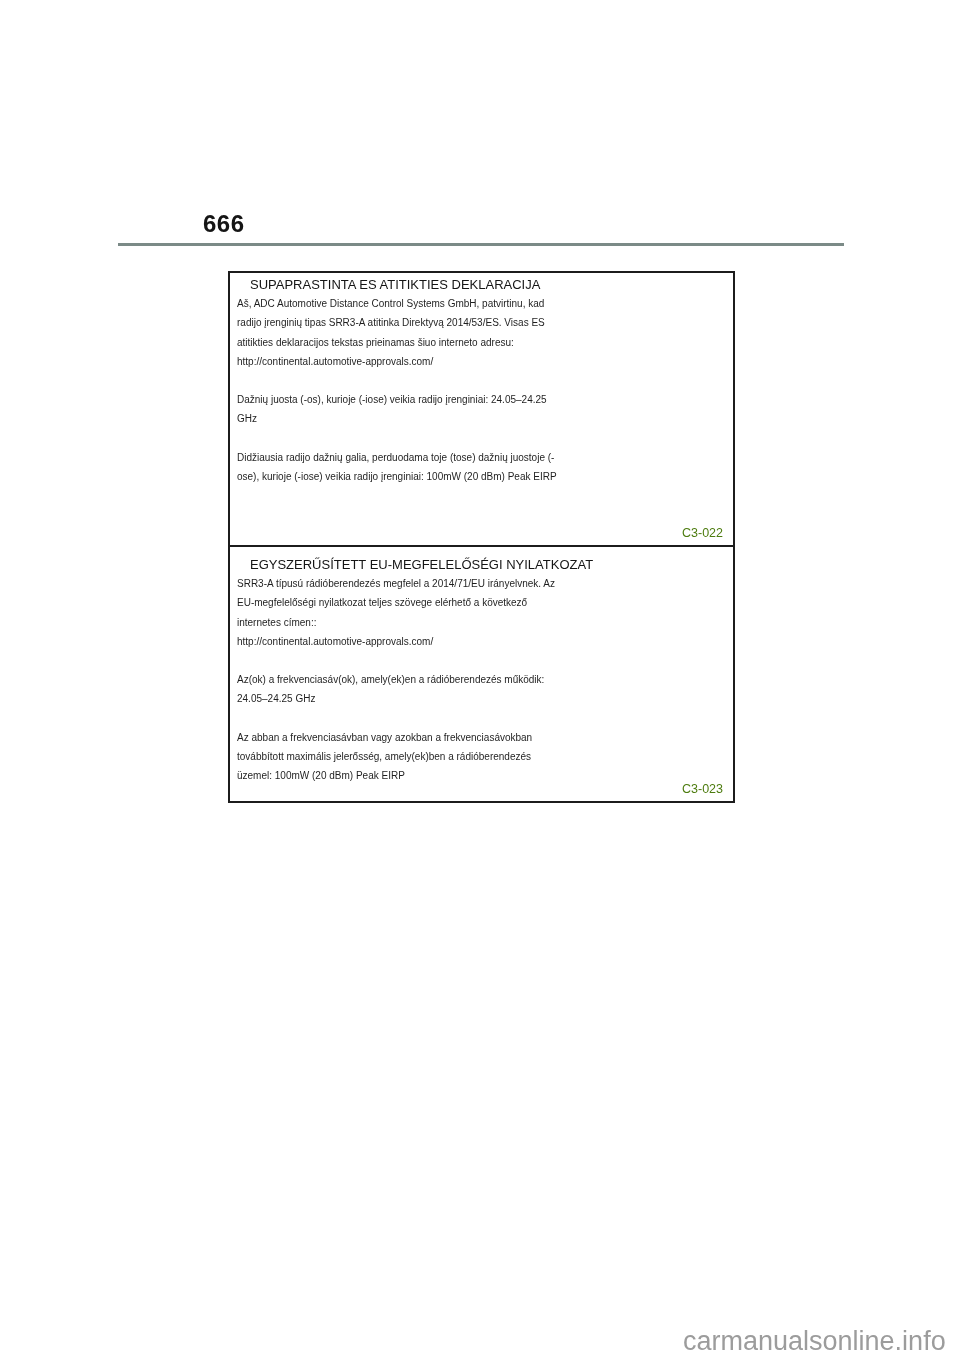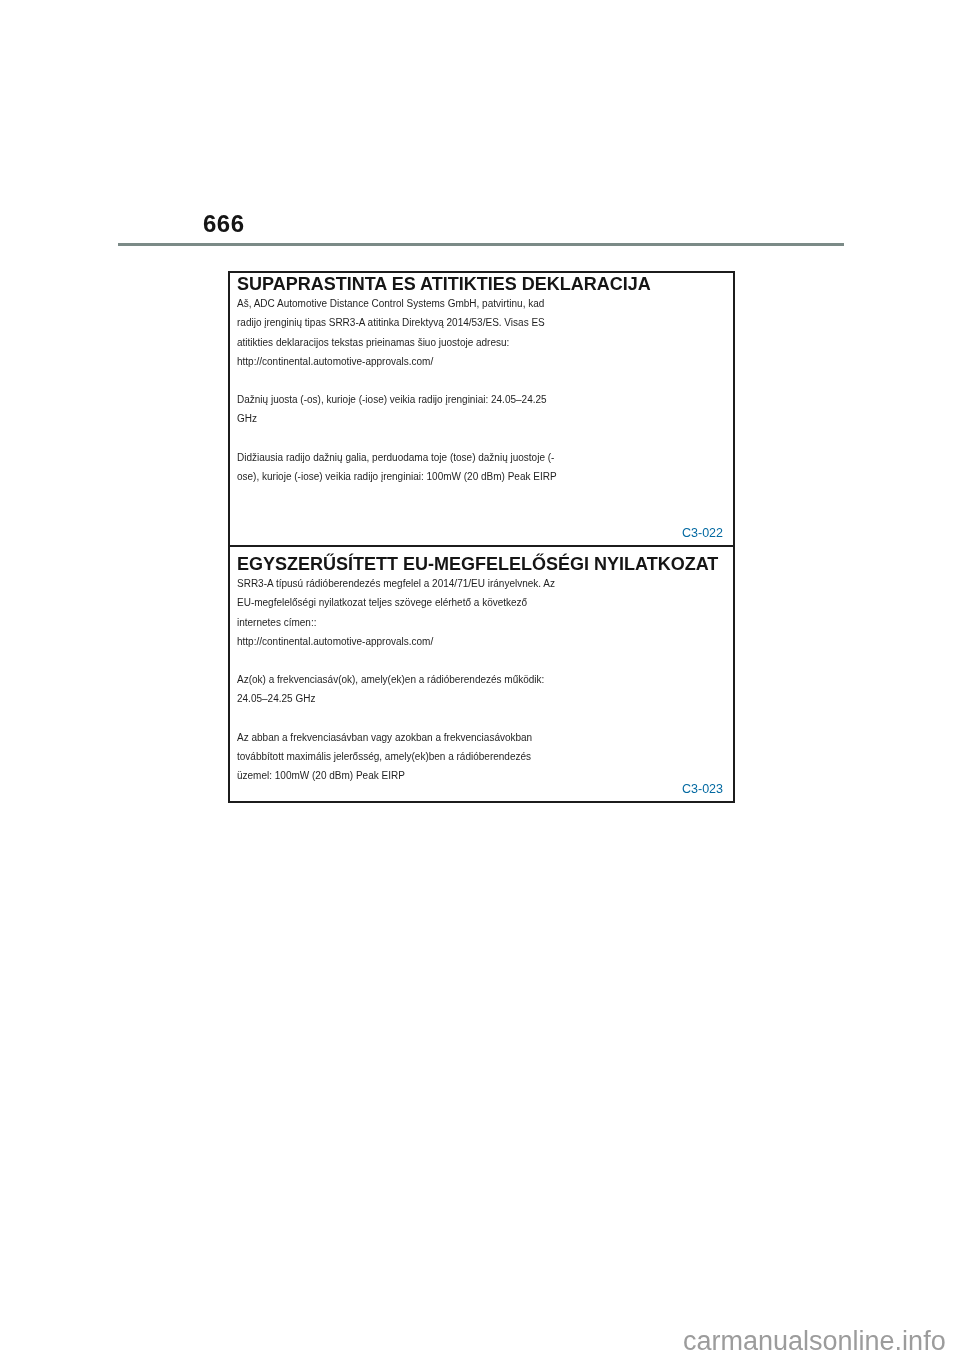--- a/index.html
+++ b/index.html
@@ -38,57 +38,58 @@
     width: 507px;
     border: 2px solid var(--box-border);
     background: var(--page-bg);
     padding: 2px 0 0 7px;
     overflow: hidden;
     color: var(--body-text);
   }
   .decl-box.box-1 { top: 271px; height: 276px; }
   .decl-box.box-2 { top: 545px; height: 258px; padding-top: 8px; }
   .decl-title {
-    font-size: 18px;
-    font-weight: bold;
+    font-size: 13px;
+    font-weight: normal;
     height: 19.2px;
     line-height: 19.2px;
     white-space: nowrap;
     color: #151515;
+    margin-left: 13px;
   }
   .line {
     font-size: 10px;
     height: 19.2px;
     line-height: 19.2px;
     white-space: nowrap;
   }
   .figure-code {
     position: absolute;
     right: 10px; bottom: 5px;
     font-size: 12.5px;
-    color: #0369a1;
+    color: #4d7c0f;
   }
   .watermark {
     position: absolute;
     left: 683px; top: 1326px;
     font-size: 27px;
     color: var(--watermark);
   }
 </style>
 </head>
 <body>
 
 <div class="page-number">666</div>
 <div class="header-rule"></div>
 
 <div class="decl-box box-1">
   <div class="decl-title">SUPAPRASTINTA ES ATITIKTIES DEKLARACIJA</div>
   <div class="line">Aš, ADC Automotive Distance Control Systems GmbH, patvirtinu, kad</div>
   <div class="line">radijo įrenginių tipas SRR3-A atitinka Direktyvą 2014/53/ES. Visas ES</div>
-  <div class="line">atitikties deklaracijos tekstas prieinamas šiuo juostoje adresu:</div>
+  <div class="line">atitikties deklaracijos tekstas prieinamas šiuo interneto adresu:</div>
   <div class="line">http://continental.automotive-approvals.com/</div>
   <div class="line"></div>
   <div class="line">Dažnių juosta (-os), kurioje (-iose) veikia radijo įrenginiai: 24.05–24.25</div>
   <div class="line">GHz</div>
   <div class="line"></div>
   <div class="line">Didžiausia radijo dažnių galia, perduodama toje (tose) dažnių juostoje (-</div>
   <div class="line">ose), kurioje (-iose) veikia radijo įrenginiai: 100mW (20 dBm) Peak EIRP</div>
   <div class="figure-code">C3-022</div>
 </div>
 

